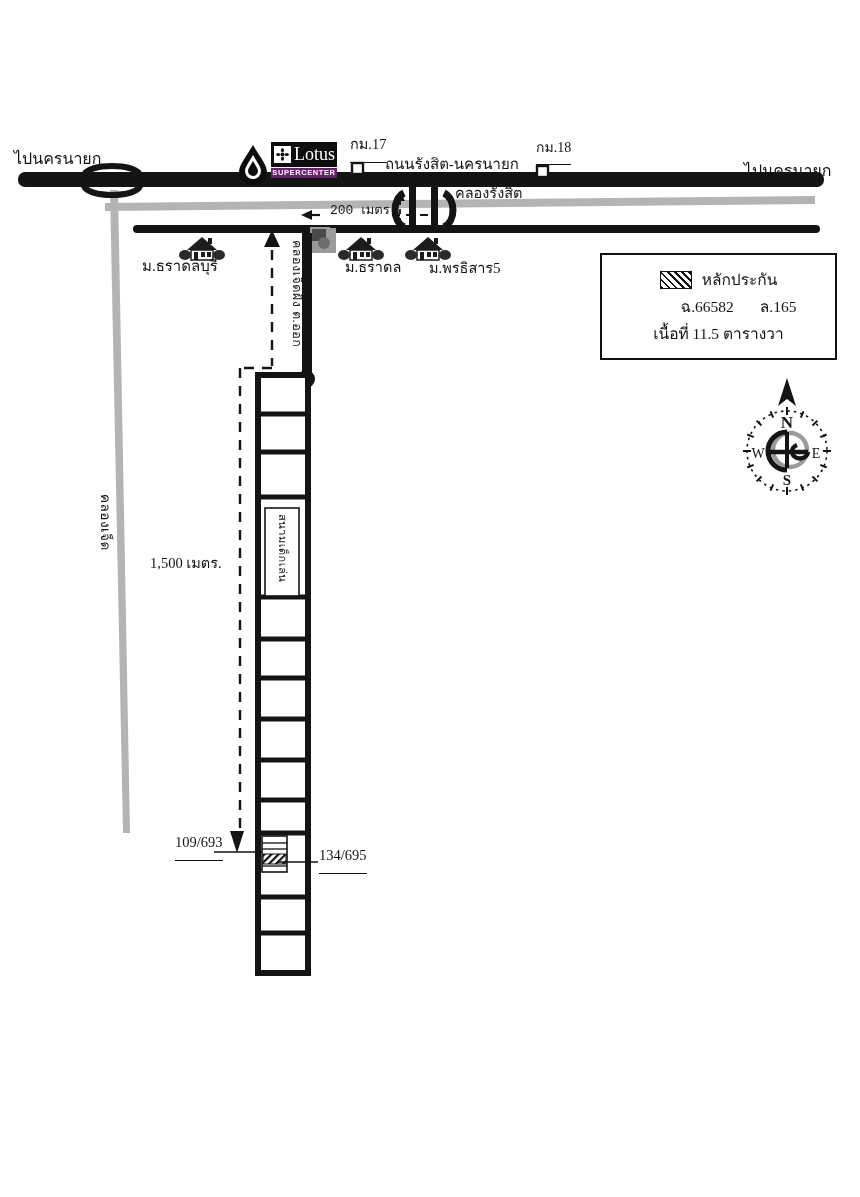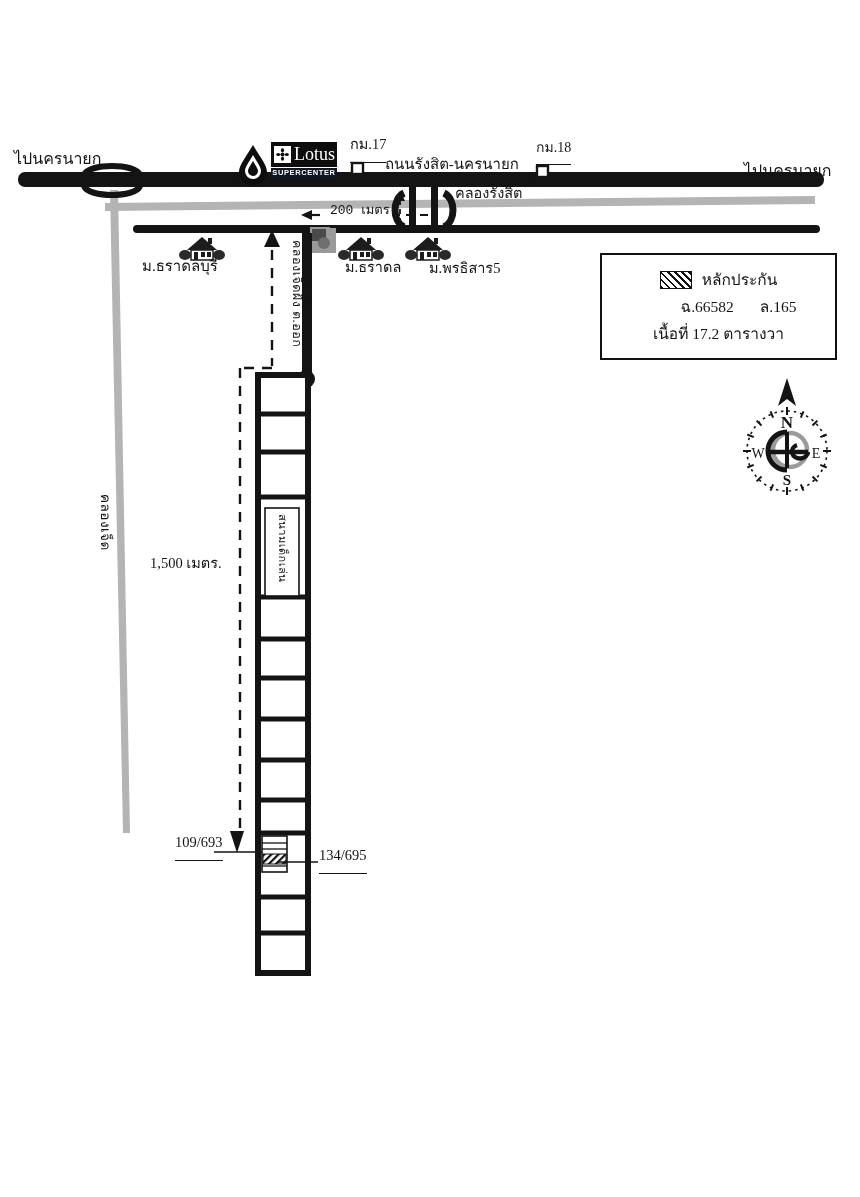--- a/index.html
+++ b/index.html
@@ -9,21 +9,21 @@
     margin:0 auto;
   }
   svg.layer{position:absolute;left:0;top:0;}
   .lbl{position:absolute;white-space:nowrap;line-height:1.1;}
   .u{border-bottom:1.5px solid #141414;padding-bottom:9px;}
   .vert{transform:rotate(90deg);transform-origin:top left;letter-spacing:0.5px;}
   
   .lotusbox{position:absolute;left:271px;top:142px;width:66px;height:36px;background:#0d0d0d;}
   .lotus-top{height:24px;display:flex;align-items:center;gap:3px;padding-left:3px;}
   .lotus-name{color:#fff;font-size:18px;line-height:1;}
-  .lotus-sub{height:10px;margin-top:1px;background:#0f172a;border-top:1px solid #fff;
+  .lotus-sub{height:10px;margin-top:1px;background:#701a75;border-top:1px solid #fff;
     color:#fff;font-family:"Liberation Sans","DejaVu Sans",sans-serif;font-size:7.5px;
     font-weight:bold;letter-spacing:0.6px;text-align:center;line-height:10px;}
   .emblem{width:17px;height:17px;background:#fff;display:flex;align-items:center;justify-content:center;flex:0 0 auto;}
   
   .legend{position:absolute;left:600px;top:253px;width:233px;height:103px;border:2.5px solid #111;
     background:#fff;display:flex;flex-direction:column;justify-content:center;align-items:center;
     gap:2px;font-size:15.5px;font-weight:400;}
   .legend-row{display:flex;align-items:center;gap:10px;}
   .swatch{width:30px;height:16px;border:1px solid #111;
     background:repeating-linear-gradient(45deg,#111 0 2px,#fff 2px 5px);}
@@ -217,16 +217,16 @@
 
   <div class="legend">
     <div class="legend-row">
       <span class="swatch"></span>
       <span>หลักประกัน</span>
     </div>
     <div class="deedrow">
       <span>ฉ.66582</span>
       <span>ล.165</span>
     </div>
-    <div>เนื้อที่ 17.2 ตารางวา</div>
+    <div>เนื้อที่ 11.5 ตารางวา</div>
   </div>
 
 </div>
 
 </body></html>

